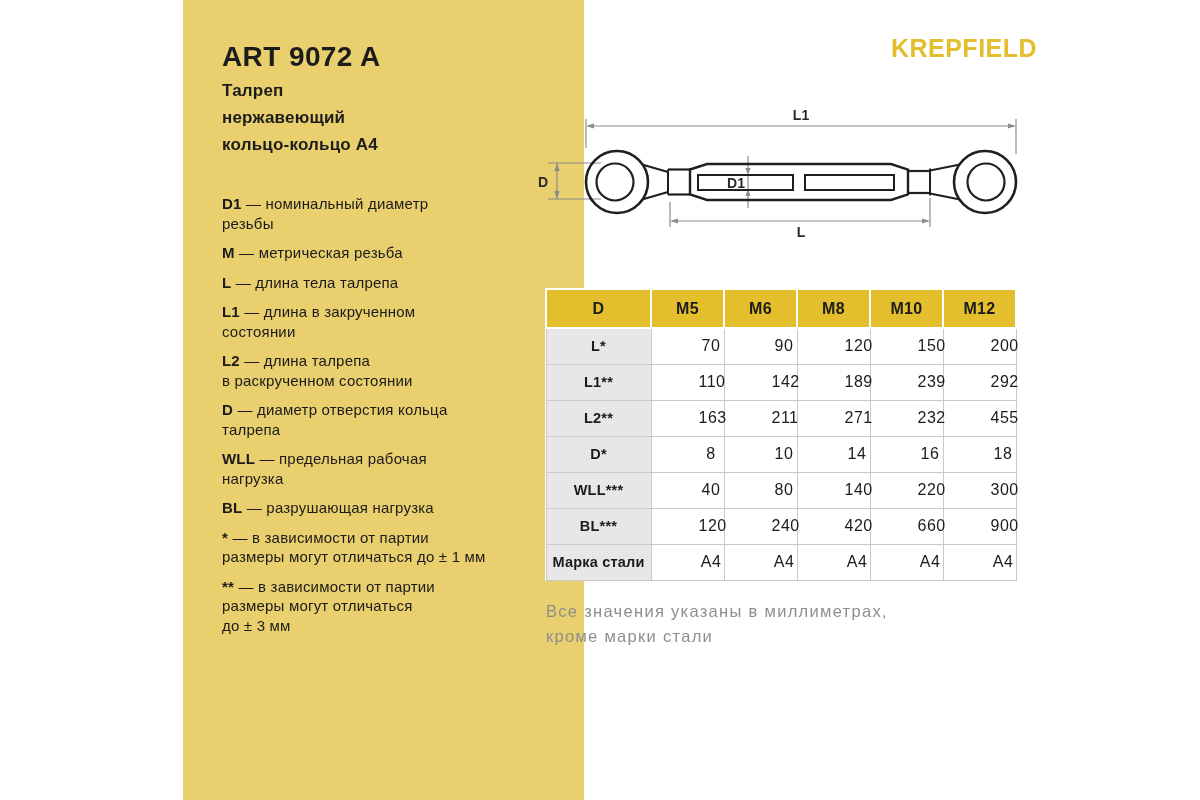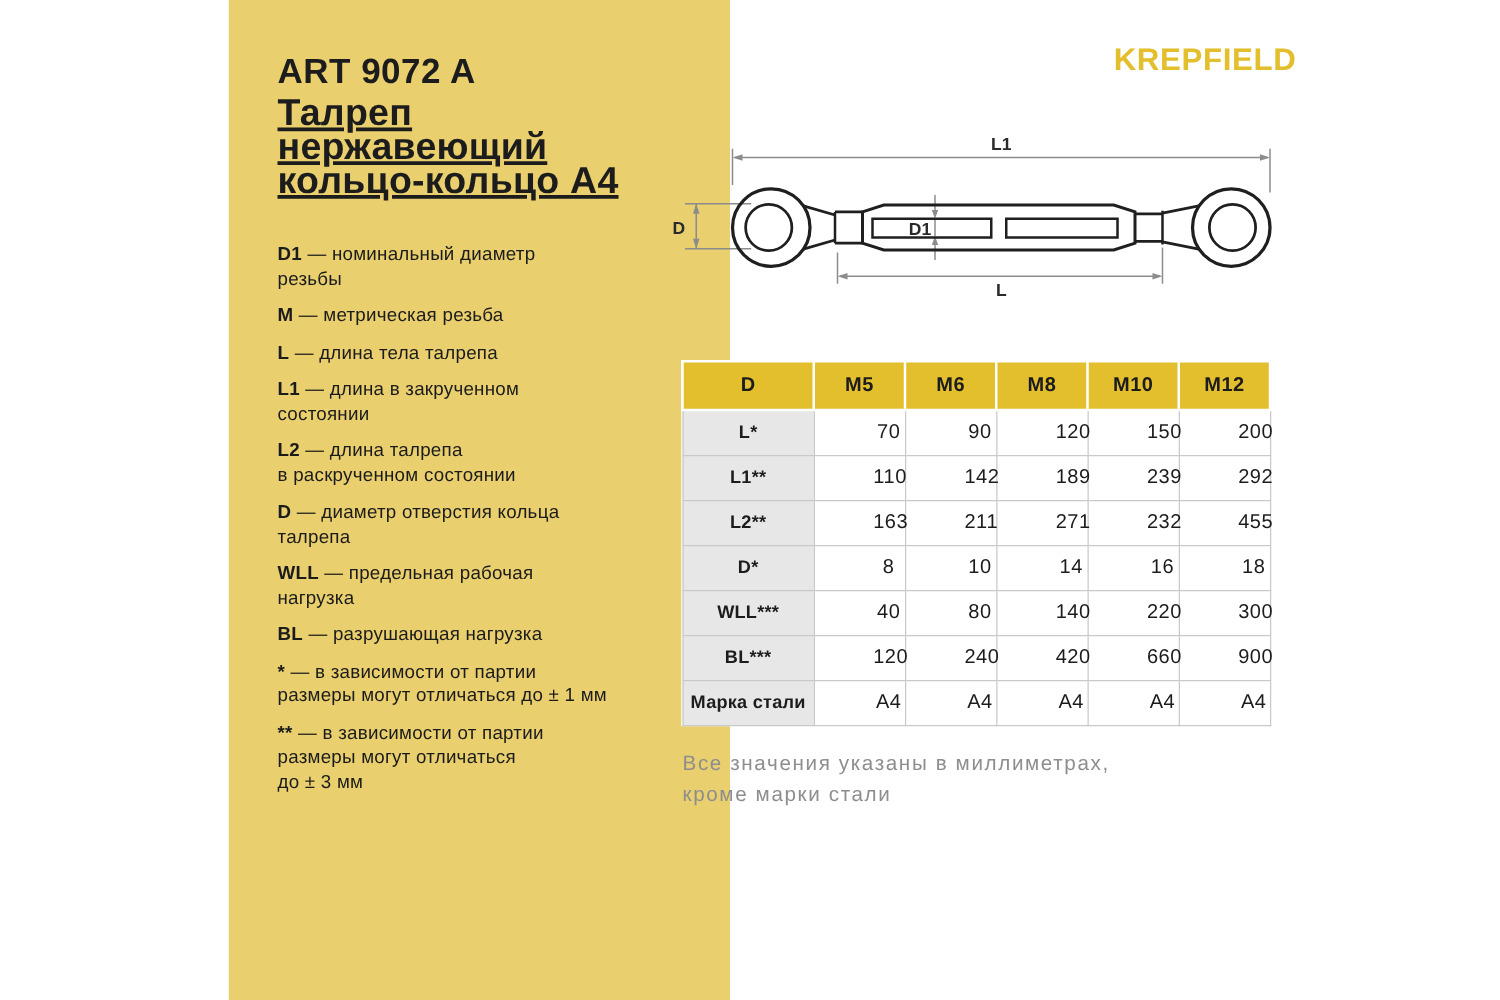--- a/index.html
+++ b/index.html
@@ -15,21 +15,21 @@
   html,body{width:1200px;height:800px;background:#fff;font-family:"Liberation Sans",sans-serif;}
   .page{position:relative;width:1200px;height:800px;background:#fff;overflow:hidden;}
 
   
   .sidebar{
     position:absolute;left:183px;top:0;width:401px;height:800px;
     background:var(--sidebar-bg);
     padding:41px 22px 0 39px;
   }
   .art-title{font-size:28px;font-weight:800;color:var(--ink);letter-spacing:.4px;margin:0 0 4px;}
-  .product-title{font-size:30px;font-weight:800;color:var(--ink);line-height:27px;margin:0 0 36px;letter-spacing:.2px;text-decoration:underline;}
+  .product-title{font-size:17px;font-weight:800;color:var(--ink);line-height:27px;margin:0 0 36px;letter-spacing:.2px;}
   .def{font-size:15px;line-height:19.5px;color:#1b1b1b;margin:0 0 10px;letter-spacing:.2px;}
   .def b{font-weight:700;}
 
   
   .logo{
     position:absolute;left:860px;top:34px;width:152px;
     font-size:25px;font-weight:800;letter-spacing:.5px;
     color:var(--brand-gold);text-align:center;white-space:nowrap;margin-left:28px;
   }
 

